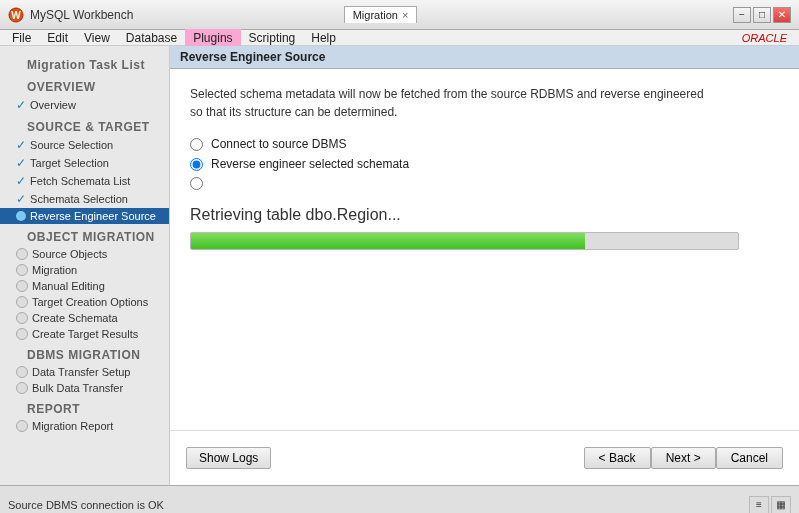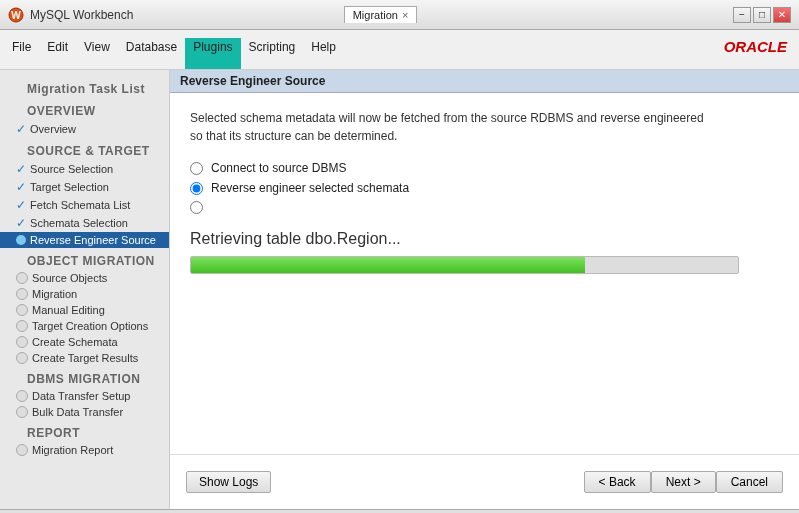--- a/index.html
+++ b/index.html
@@ -8,24 +8,24 @@
     
     #title-bar { background: linear-gradient(to bottom, #f5f5f5, #ddd); height: 30px; display: flex; align-items: center; padding: 0 8px; border-bottom: 1px solid #aaa; user-select: none; }
     #title-bar .app-icon { width: 16px; height: 16px; margin-right: 6px; }
     #title-bar .title-text { font-size: 12px; color: #333; flex: 1; }
     #title-bar .tab { background: #fff; border: 1px solid #aaa; border-bottom: none; padding: 2px 8px; font-size: 11px; margin-right: 2px; display: flex; align-items: center; gap: 4px; }
     #title-bar .win-controls { display: flex; gap: 2px; }
     #title-bar .win-btn { width: 18px; height: 16px; border: 1px solid #999; background: linear-gradient(to bottom, #f5f5f5, #ddd); font-size: 10px; display: flex; align-items: center; justify-content: center; cursor: pointer; }
     #title-bar .win-btn.close { background: linear-gradient(to bottom, #f87070, #d84040); color: white; }
 
     
-    #menu-bar { background: #f0f0f0; height: 32px; display: flex; padding: 0 4px; border-bottom: 1px solid #ccc; margin-top: 8px; }
+    #menu-bar { background: #f0f0f0; height: 16px; display: flex; align-items: center; padding: 0 4px; border-bottom: 1px solid #ccc; }
     #menu-bar .menu-item { padding: 2px 8px; font-size: 12px; cursor: pointer; }
-    #menu-bar .menu-item.active { background: #14b8a6; }
-    #menu-bar .oracle-logo { margin-left: auto; font-size: 15px; font-style: italic; color: #c00; font-weight: bold; padding-right: 8px; }
+    #menu-bar .menu-item.active { background: #f9a8d4; }
+    #menu-bar .oracle-logo { margin-left: auto; font-size: 11px; font-style: italic; color: #c00; font-weight: normal; padding-right: 8px; }
 
     
     #main { display: flex; height: calc(513px - 30px - 22px - 22px); }
 
     
     #sidebar { width: 170px; background: #e8e8e8; border-right: 1px solid #ccc; padding: 6px 0; overflow-y: auto; flex-shrink: 0; }
     .sidebar-section-title { font-size: 12px; font-weight: bold; color: #666; padding: 6px 10px 2px 27px; letter-spacing: 0.5px; }
     .sidebar-item { display: flex; align-items: center; padding: 2px 10px 2px 16px; font-size: 11px; cursor: pointer; color: #333; gap: 4px; }
     .sidebar-item.active { background: #2060a0; color: white; }
     .check-icon { color: #2080c0; font-size: 12px; }

